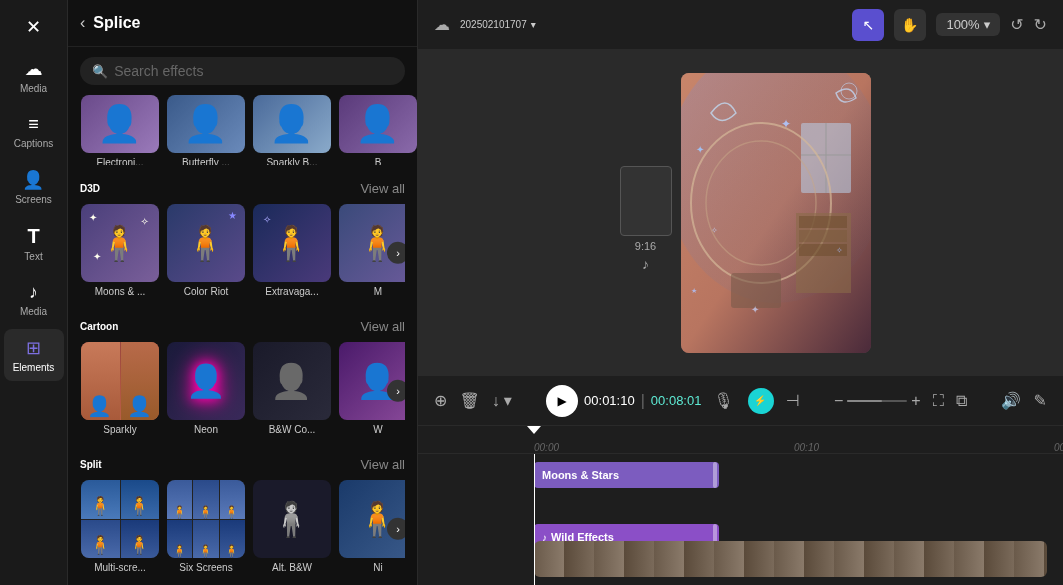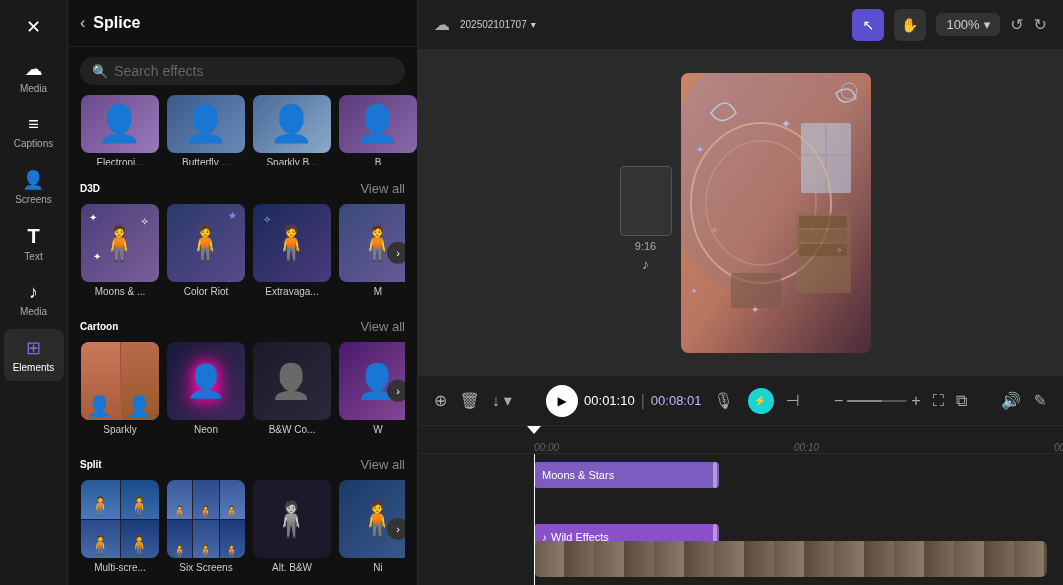--- a/index.html
+++ b/index.html
@@ -346,21 +346,21 @@
       border: none;
       display: flex;
       align-items: center;
       justify-content: center;
       cursor: pointer;
       color: #000;
       font-size: 12px;
     }
     .time-current { font-size: 13px; color: #fff; }
     .time-sep { color: #666; }
-    .time-total { font-size: 13px; color: #c4b5fd; text-align: center; }
+    .time-total { font-size: 13px; color: #5eead4; text-align: center; }
     .ai-btn {
       width: 28px;
       height: 28px;
       background: #1ad4d4;
       border-radius: 50%;
       border: none;
       display: flex;
       align-items: center;
       justify-content: center;
       cursor: pointer;
@@ -448,21 +448,21 @@
       margin-bottom: 4px;
       position: relative;
     }
     .track-clip {
       height: 26px;
       border-radius: 4px;
       display: flex;
       align-items: center;
       padding: 0 8px;
       font-size: 11px;
-      font-weight: 400;
+      font-weight: 700;
       color: #fff;
       cursor: pointer;
       position: absolute;
       left: 100px;
     }
     .clip-moons {
       background: #7c5cbf;
       width: 185px;
     }
     .clip-wild {

